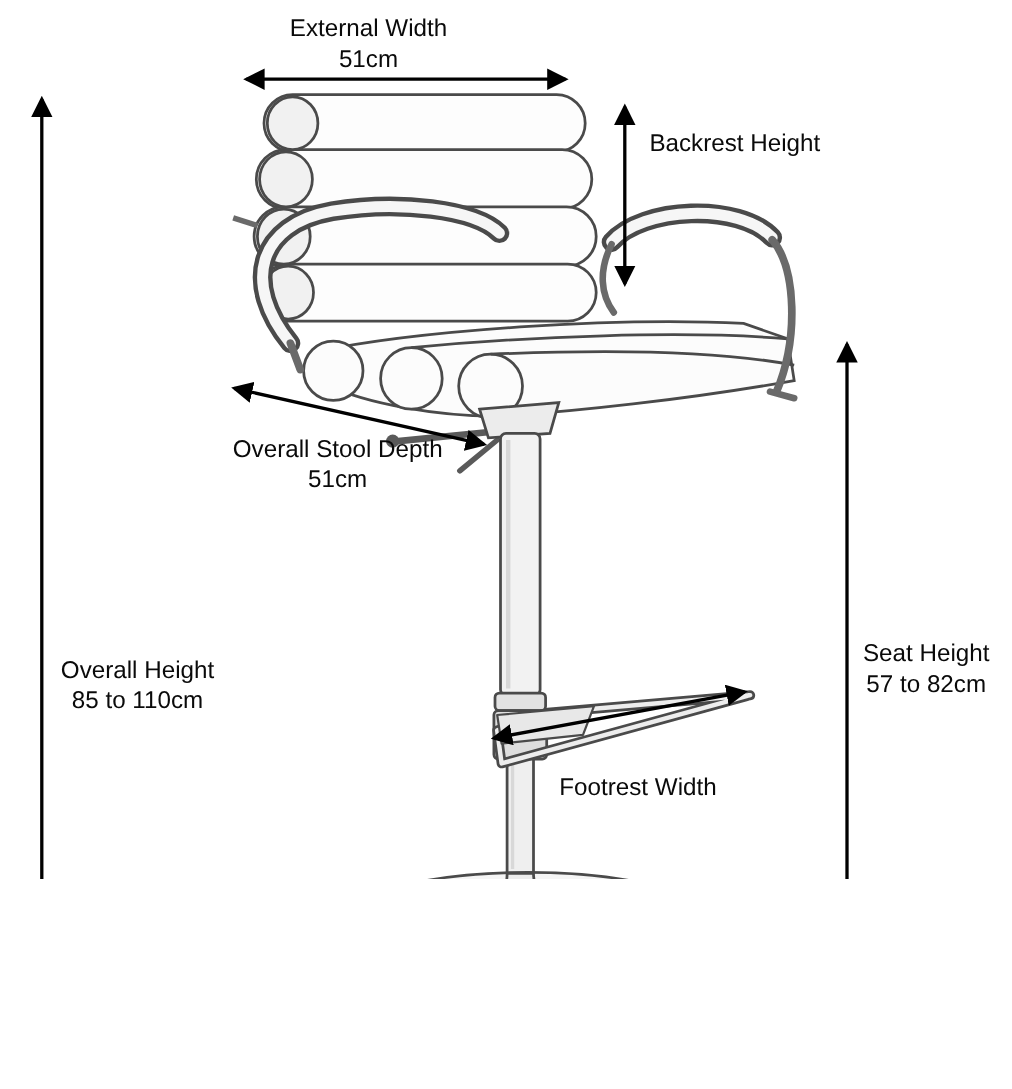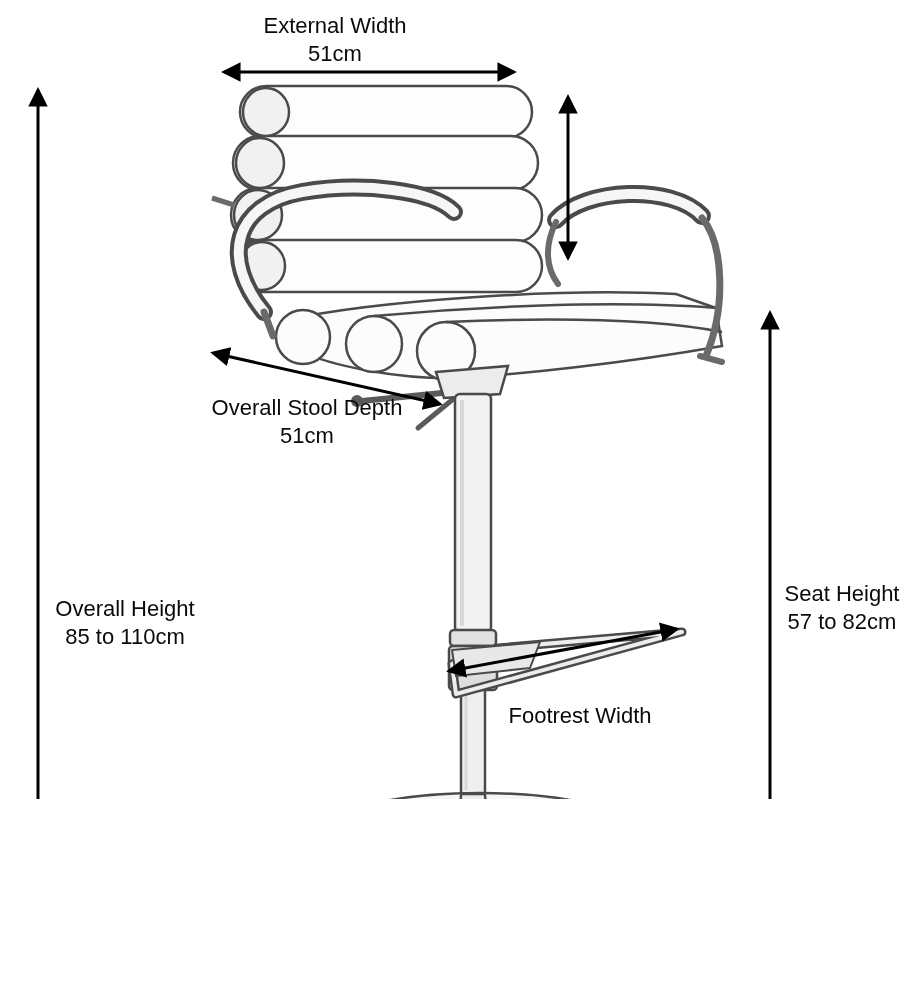--- a/index.html
+++ b/index.html
@@ -111,20 +111,21 @@
       <line x1="318" y1="920" x2="643" y2="920" marker-start="url(#ah)" marker-end="url(#ah)"></line>
     </g>
   </svg>
 
   <div class="dim-label" style="left:210px;top:12px;width:250px">
     <span class="t">External Width</span>
     <span class="v">51cm</span>
   </div>
 
   <div class="dim-label" style="left:578px;top:116px;width:180px">
+    <span class="t">Backrest Height</span>
   </div>
 
   <div class="dim-label" style="left:182px;top:394px;width:250px">
     <span class="t">Overall Stool Depth</span>
     <span class="v">51cm</span>
   </div>
 
   <div class="dim-label" style="left:40px;top:595px;width:170px">
     <span class="t">Overall Height</span>
     <span class="v">85 to 110cm</span>

